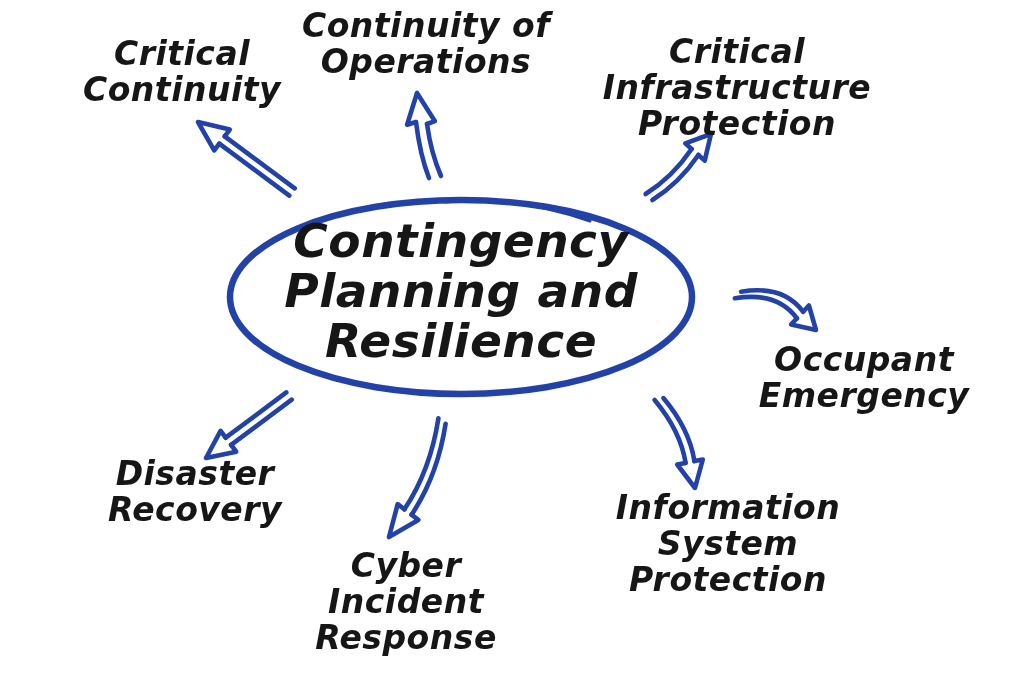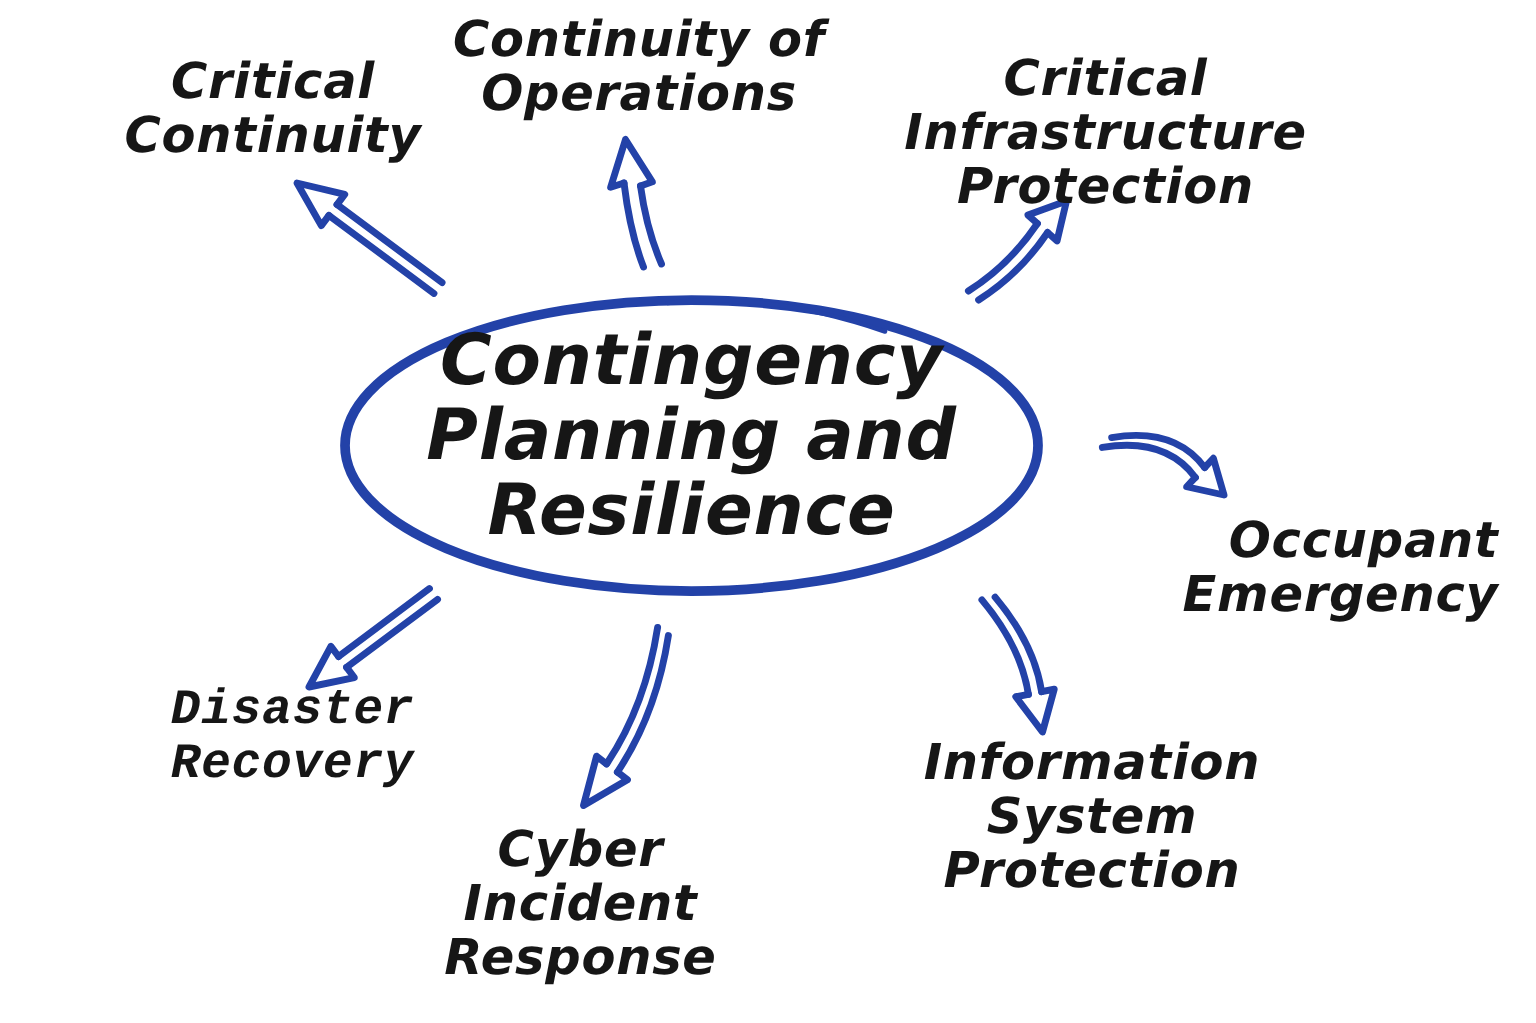--- a/index.html
+++ b/index.html
@@ -119,27 +119,27 @@
   <div class="label" style="left:52px; top:36px; width:260px;">Critical
 Continuity</div>
 
   <div class="label" style="left:276px; top:8px; width:300px;">Continuity of
 Operations</div>
 
   <div class="label" style="left:572px; top:10px; width:330px;margin-top:24px;">Critical
 Infrastructure
 Protection</div>
 
-  <div class="label" style="left:729px; top:342px; width:270px;text-align:right;">Occupant
+  <div class="label" style="left:729px; top:342px; width:270px;">Occupant
 Emergency</div>
 
   <div class="label" style="left:573px; top:490px; width:310px;">Information
 System
 Protection</div>
 
-  <div class="label" style="left:262px; top:548px; width:250px;">Cyber
+  <div class="label" style="left:281px; top:548px; width:250px;">Cyber
 Incident
 Response</div>
 
-  <div class="label" style="left:70px; top:456px; width:250px;font-family:Liberation Mono, monospace;">Disaster
+  <div class="label" style="left:70px; top:456px; width:250px;">Disaster
 Recovery</div>
 
 </div>
 
 </body></html>

